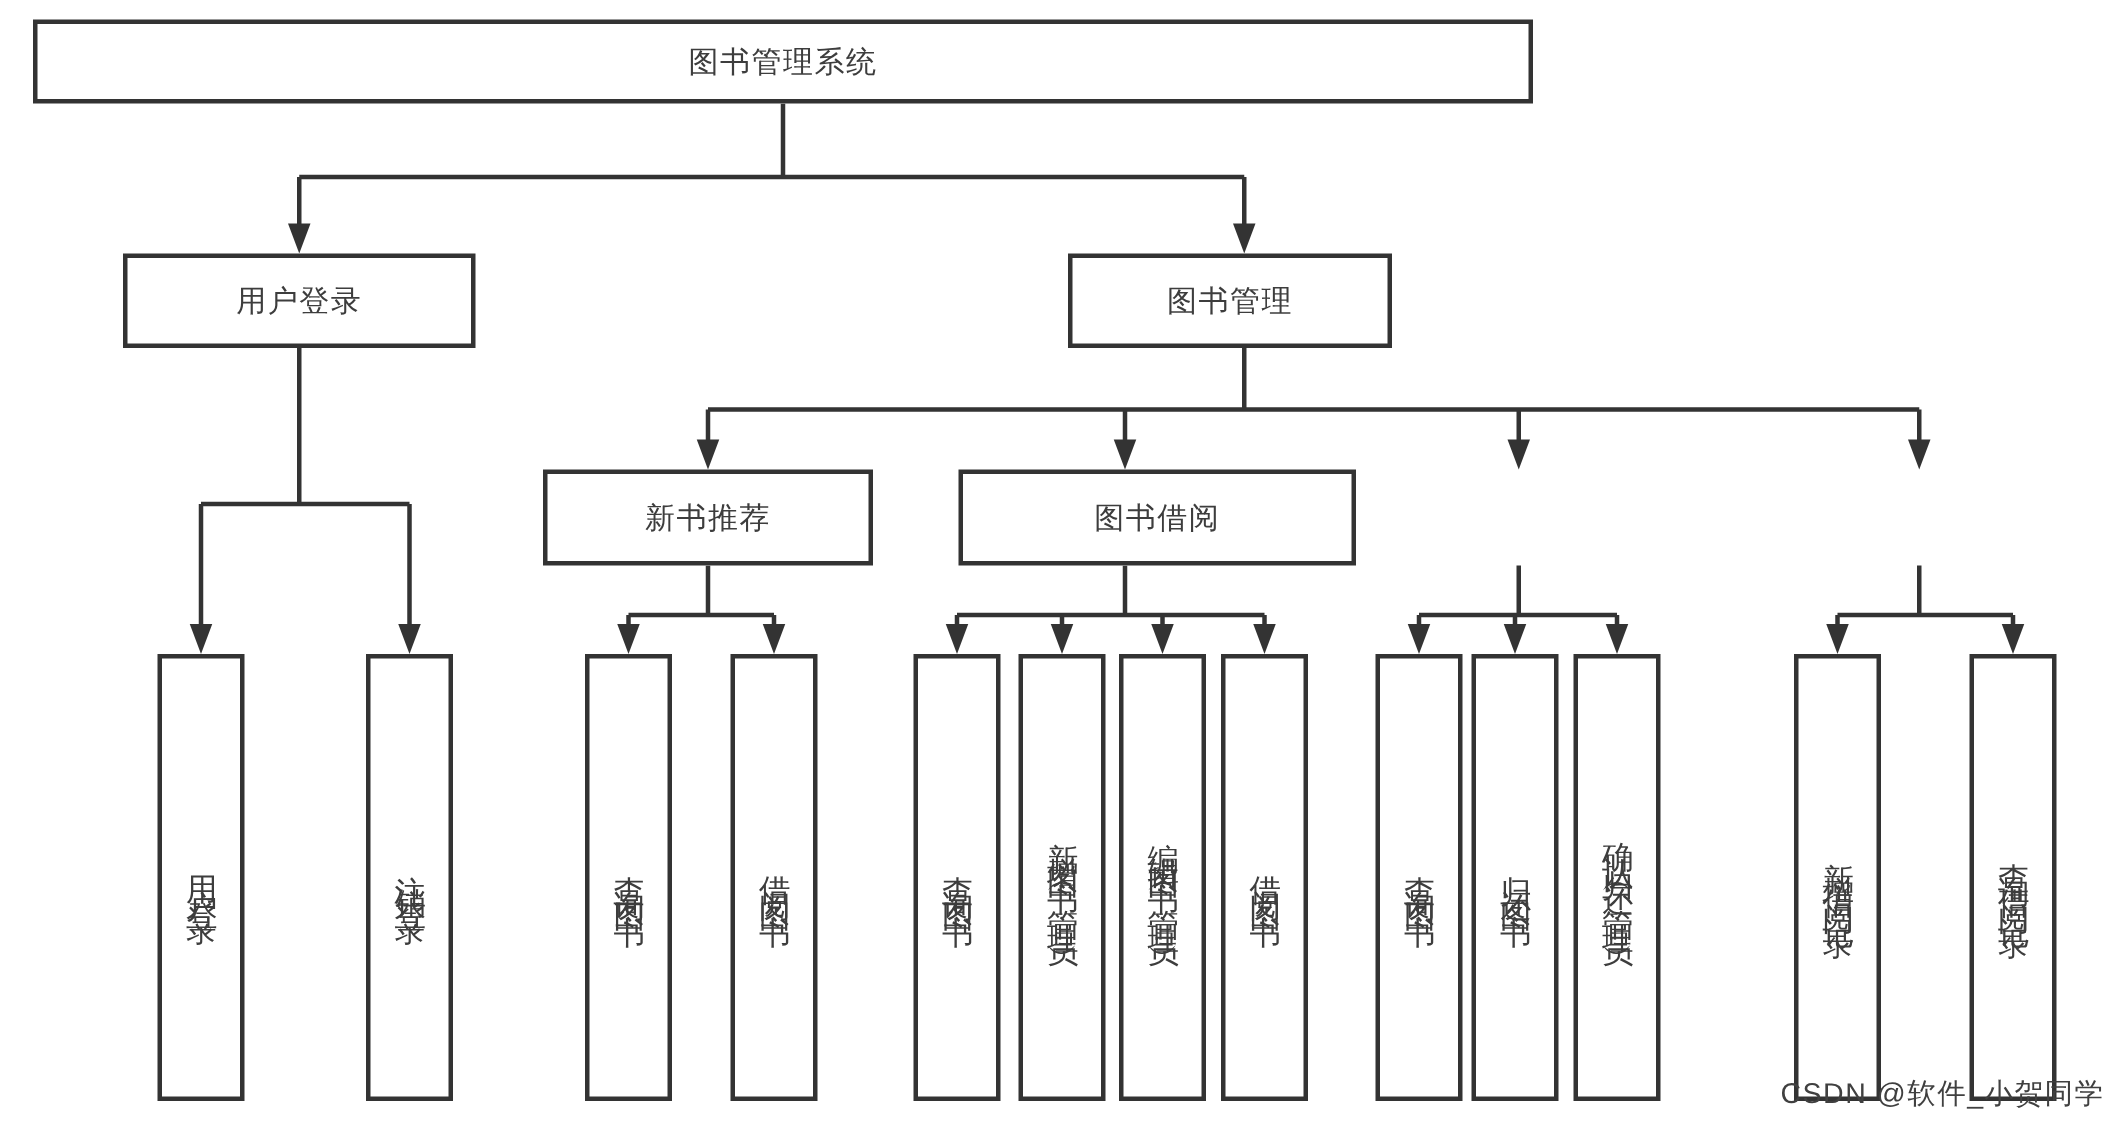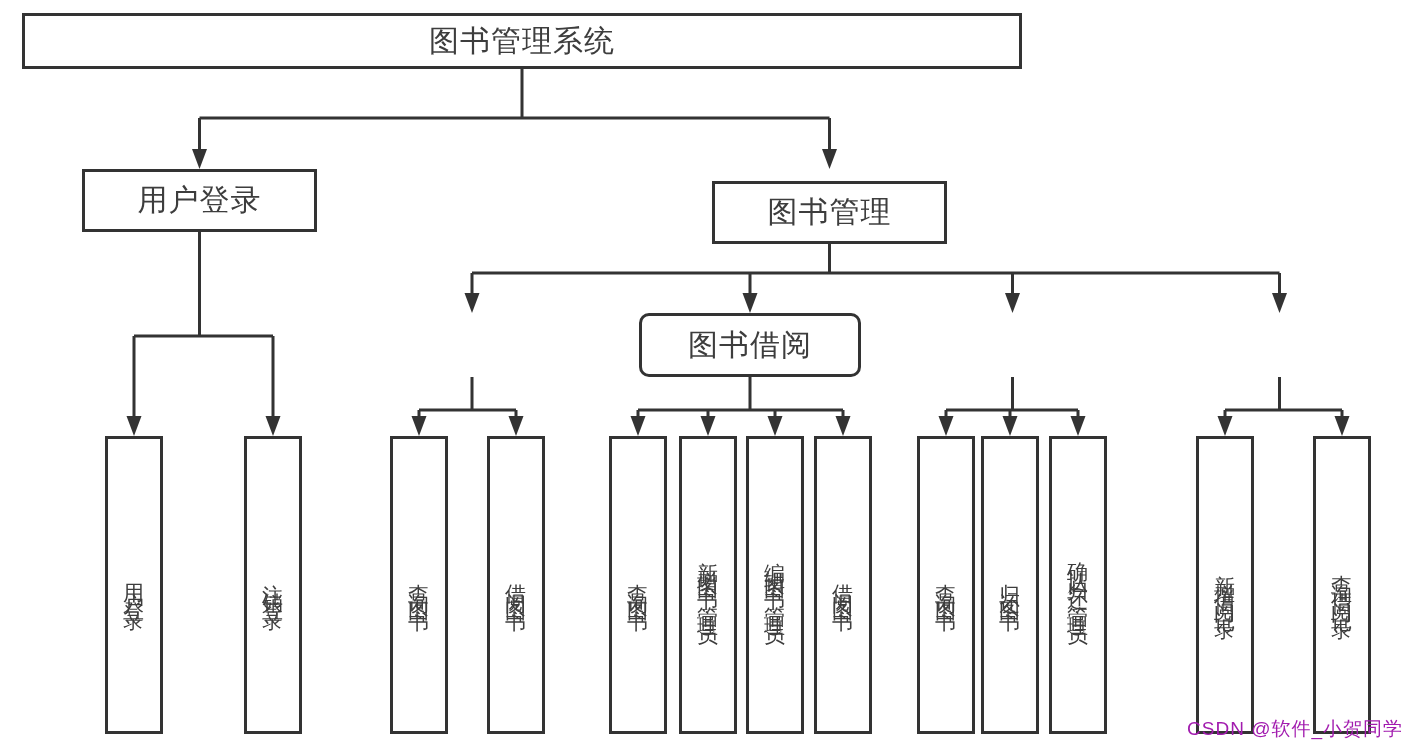--- a/index.html
+++ b/index.html
@@ -29,53 +29,53 @@
   }
   .node {
     position: absolute;
     background: #ffffff;
     border: 3px solid #333333;
     display: flex;
     align-items: center;
     justify-content: center;
   }
   .hbox {
-    font-size: 30px;
+    font-size: 20px;
     letter-spacing: 1px;
     white-space: nowrap;
   }
   .vbox .v-label {
     writing-mode: vertical-rl;
     text-orientation: mixed;
     font-size: 21px;
     letter-spacing: 9px;
     line-height: 1;
     white-space: nowrap;
   }
   
   .n-root { left: 22px;   top: 13px;  width: 1000px; height: 56px; }
   .n-l2a  { left: 82px;   top: 169px; width: 235px;  height: 63px; }
-  .n-l2b  { left: 712px;  top: 169px; width: 235px;  height: 63px; margin-top: 12px; }
+  .n-l2b  { left: 712px;  top: 169px; width: 216px;  height: 63px; }
   .n-l3a  { left: 362px;  top: 313px; width: 220px;  height: 64px; }
-  .n-l3b  { left: 639px;  top: 313px; width: 222px;  height: 64px; border-radius: 10px; }
+  .n-l3b  { left: 639px;  top: 313px; width: 265px;  height: 64px; }
   .n-l3c  { left: 902px;  top: 313px; width: 221px;  height: 64px; }
   .n-l3d  { left: 1172px; top: 313px; width: 215px;  height: 64px; }
   .leaf   { top: 436px; width: 58px; height: 298px; }
   .p1a { left: 105px; }  .p1b { left: 244px; }
   .p2a { left: 390px; }  .p2b { left: 487px; }
   .p3a { left: 609px; }  .p3b { left: 679px; }  .p3c { left: 746px; }  .p3d { left: 814px; }
   .p4a { left: 917px; }  .p4b { left: 981px; }  .p4c { left: 1049px; }
   .p5a { left: 1196px; } .p5b { left: 1313px; }
   .watermark {
     position: absolute;
     right: 2px;
     bottom: 5px;
     font-size: 19px;
     letter-spacing: 1px;
-    color: #a21caf;
+    color: #404040;
     white-space: nowrap;
     margin-top: 12px;
   }
 </style>
 </head>
 <body>
 
 <div class="canvas">
 
   <svg class="connectors" viewBox="0 0 1405 747" xmlns="http://www.w3.org/2000/svg">
@@ -113,20 +113,21 @@
     <polygon points="1070.5,416 1085.5,416 1078,436"></polygon>
     <polygon points="1217.5,416 1232.5,416 1225,436"></polygon>
     <polygon points="1334.5,416 1349.5,416 1342,436"></polygon>
   </svg>
 
   <div class="node hbox n-root">图书管理系统</div>
 
   <div class="node hbox n-l2a">用户登录</div>
   <div class="node hbox n-l2b">图书管理</div>
 
+  <div class="node hbox n-l3a">新书推荐</div>
   <div class="node hbox n-l3b">图书借阅</div>
 
   <div class="node vbox leaf p1a">
     <span class="v-label">用户登录</span>
   </div>
   <div class="node vbox leaf p1b">
     <span class="v-label">注销登录</span>
   </div>
 
   <div class="node vbox leaf p2a">

